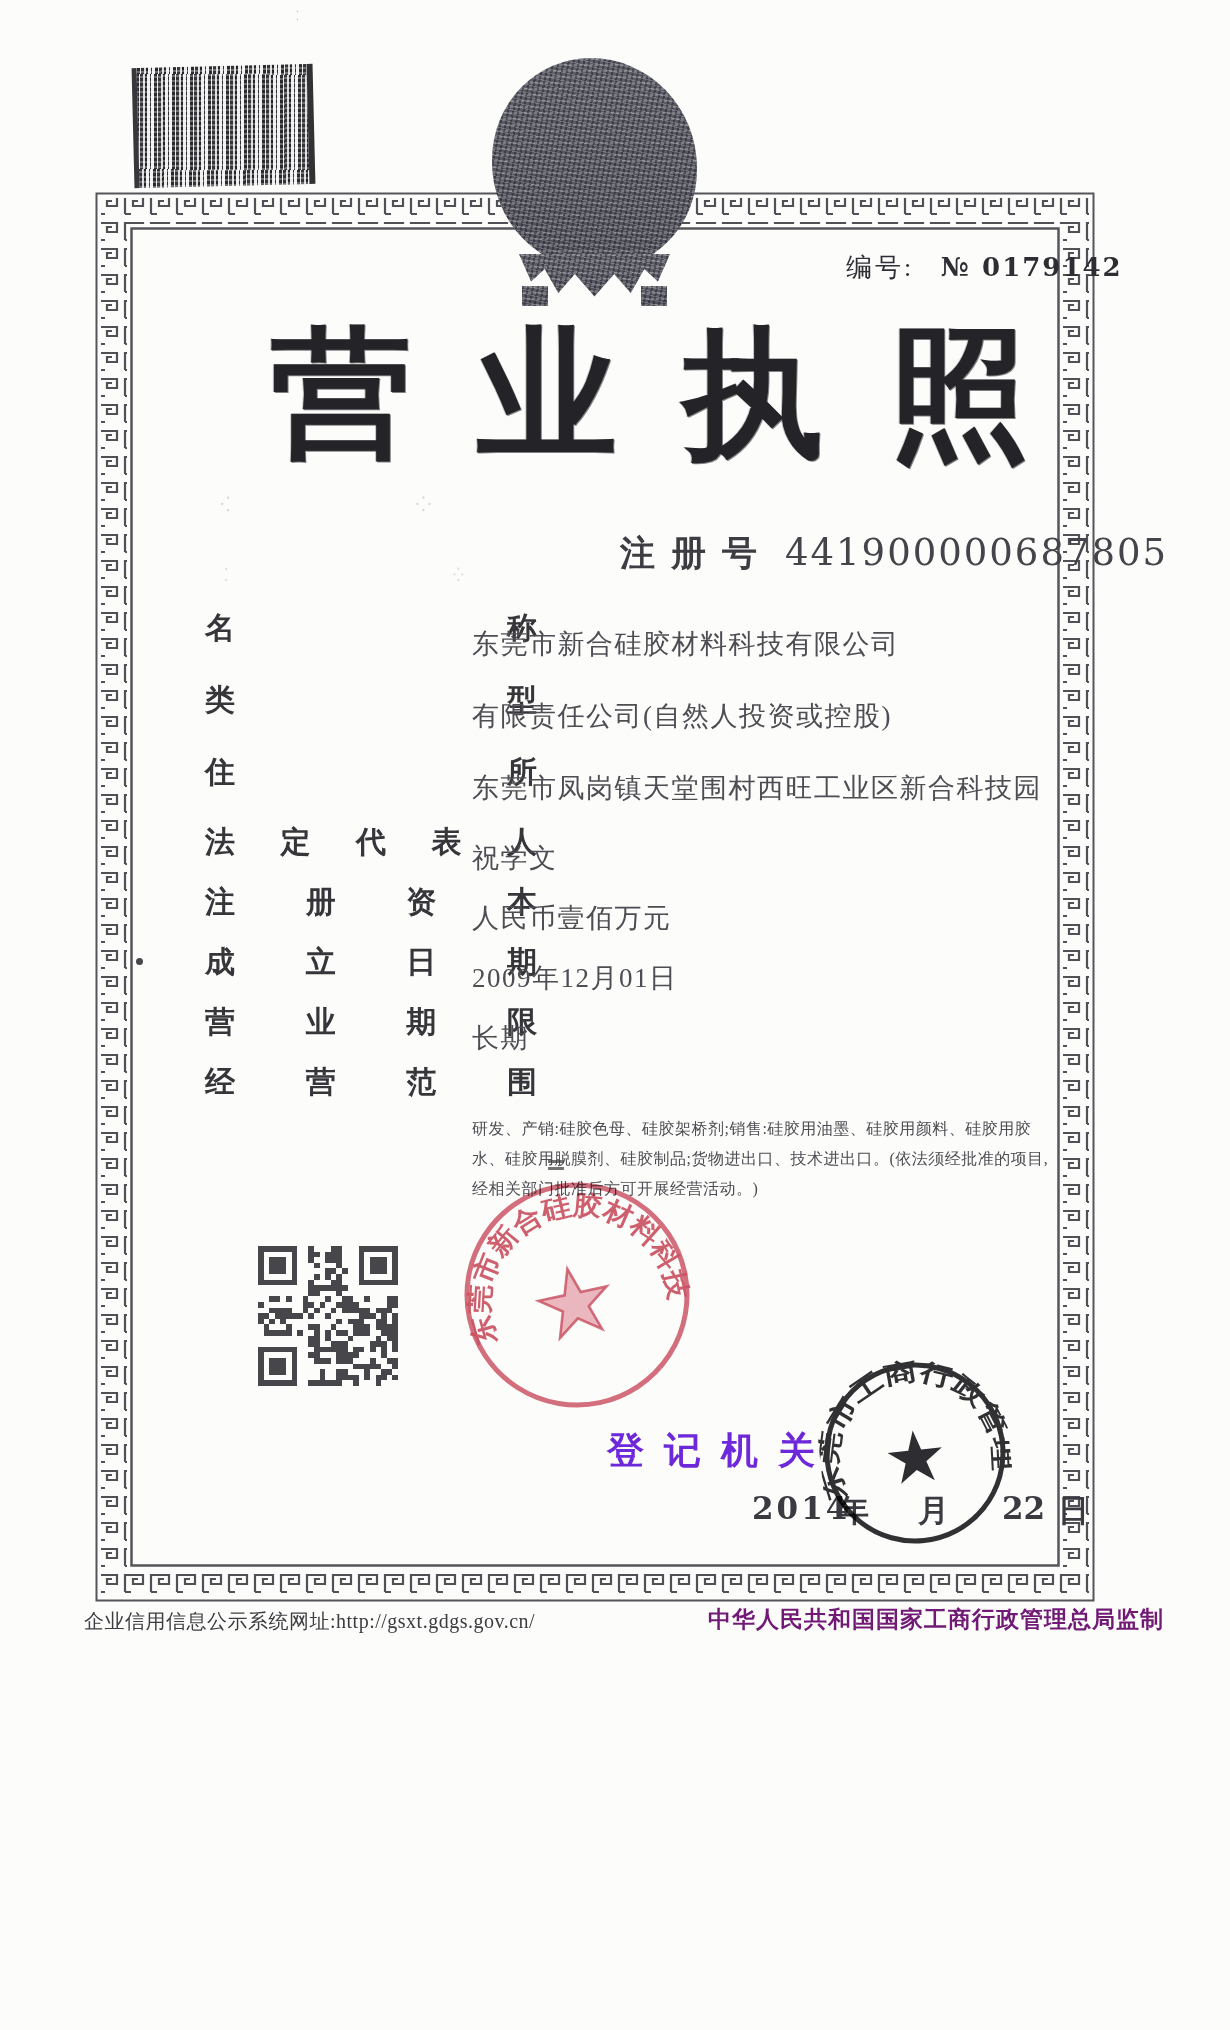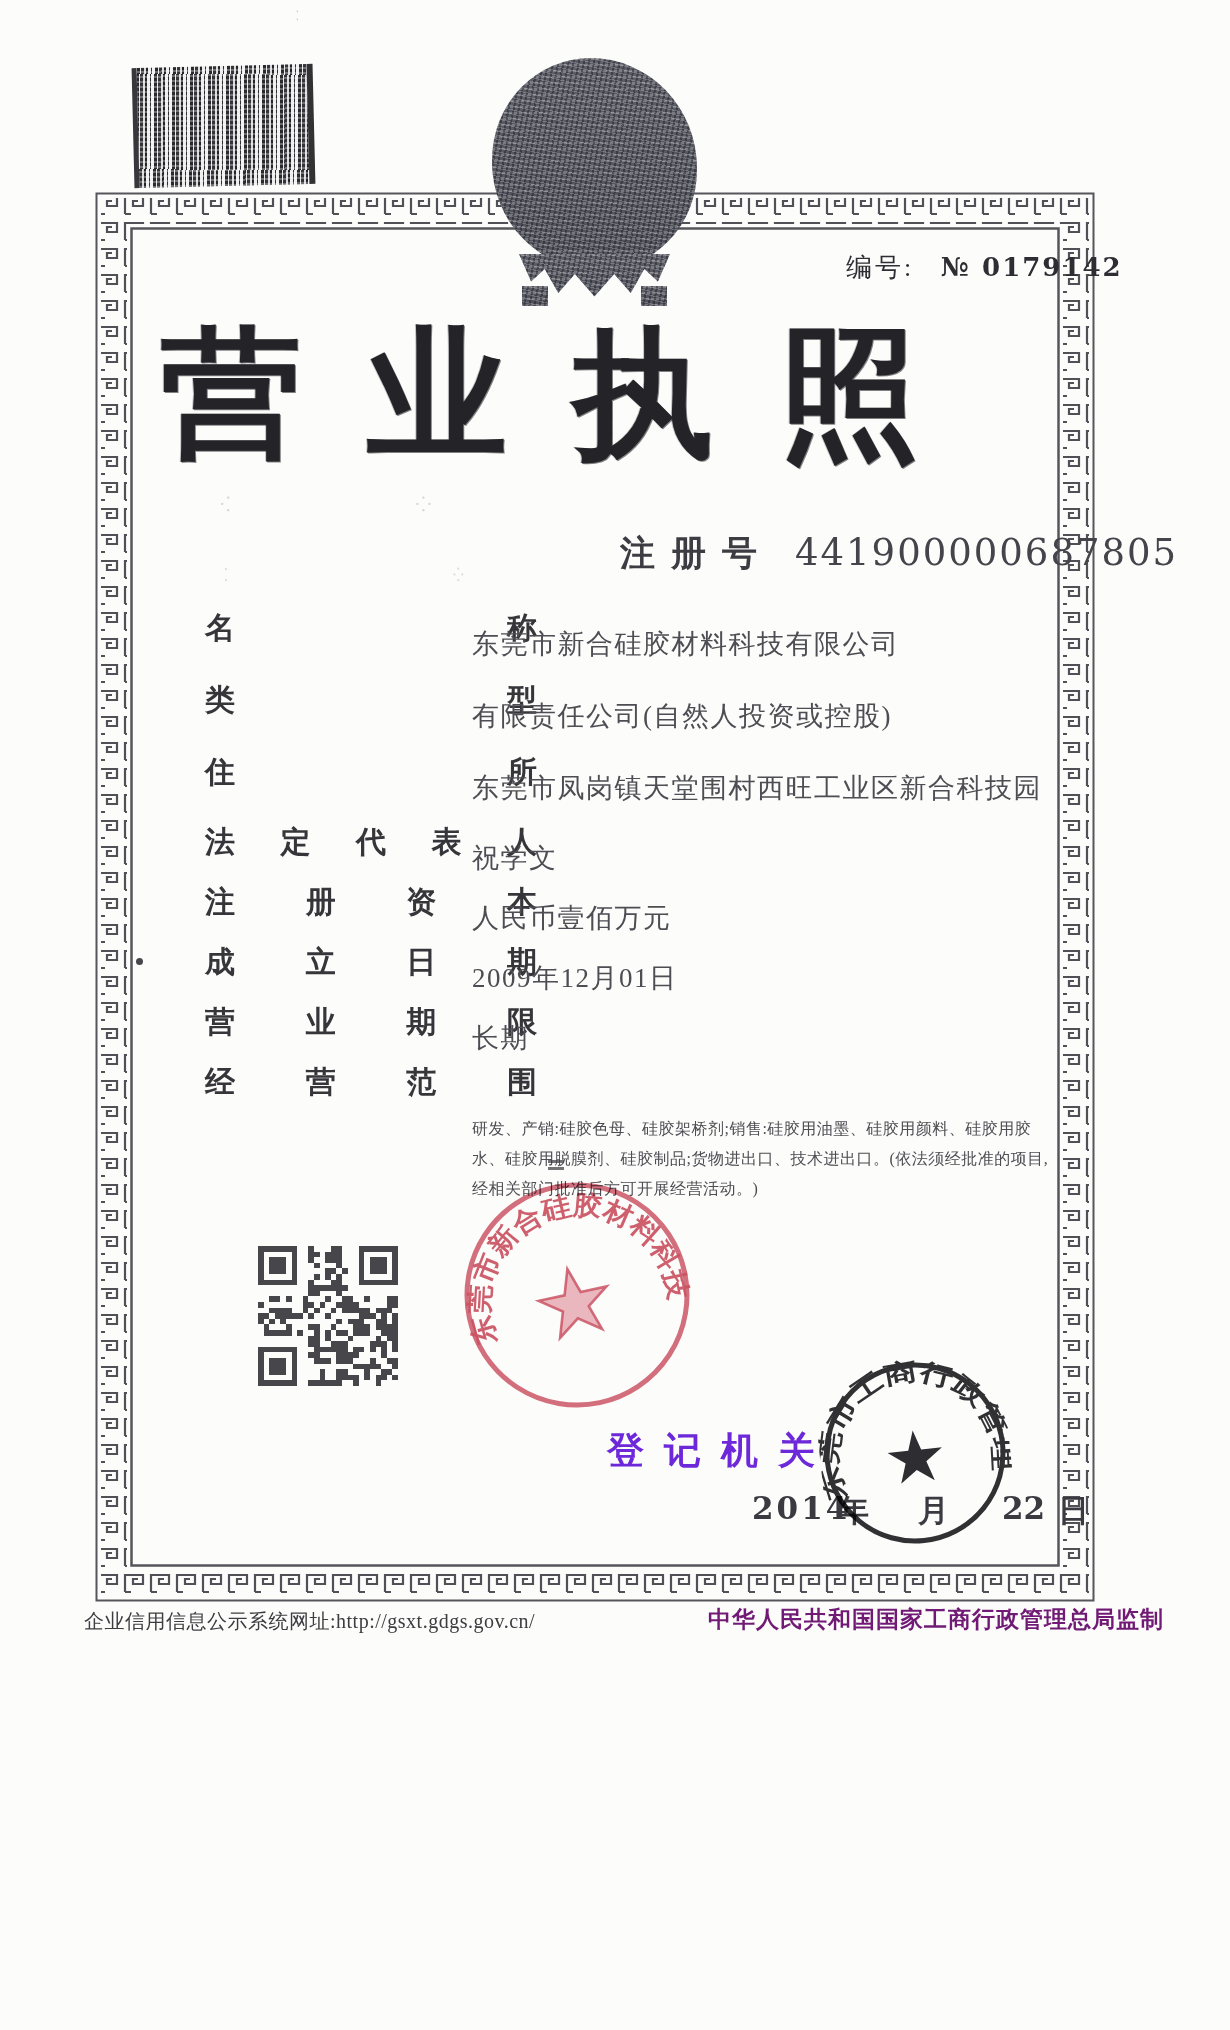--- a/index.html
+++ b/index.html
@@ -29,28 +29,28 @@
   .emblem .ribbon{position:absolute;left:27px;top:196px;width:151px;height:50px;
     clip-path:polygon(0 0,100% 0,92% 55%,83% 30%,74% 78%,63% 40%,50% 85%,37% 40%,26% 78%,17% 30%,8% 55%);}
   .emblem .foot{position:absolute;top:228px;width:26px;height:20px;}
   .emblem .foot.l{left:30px;} .emblem .foot.r{right:30px;}
 
   
   .serial{position:absolute;left:846px;top:250px;z-index:4;font-size:26px;color:#2d2d33;white-space:nowrap;}
   .serial .lab{letter-spacing:3px;}
   .serial .num{font-weight:700;letter-spacing:2px;font-family:"DejaVu Serif",serif;margin-left:20px;}
 
-  .title{position:absolute;left:95px;top:310px;width:1000px;z-index:2;text-align:left;
+  .title{position:absolute;left:95px;top:310px;width:1000px;z-index:2;text-align:right;
     font-family:"Liberation Sans","DejaVu Sans",sans-serif;font-weight:900;font-size:140px;line-height:1.2;
     letter-spacing:66px;text-indent:66px;color:#232328;
     text-shadow:1px 1px 0 rgba(25,25,30,.55), -1px 0 0 rgba(25,25,30,.25);}
 
   .regline{position:absolute;left:620px;top:530px;z-index:2;white-space:nowrap;}
   .regline .lab{font-size:35px;font-weight:700;letter-spacing:16px;color:#3c3c42;}
-  .regline .num{font-size:37px;letter-spacing:2px;color:#44444a;font-family:"DejaVu Serif",serif;margin-left:18px;}
+  .regline .num{font-size:37px;letter-spacing:2px;color:#44444a;font-family:"DejaVu Serif",serif;margin-left:8px;}
 
   
   .row{position:absolute;left:0;top:0;width:1230px;z-index:2;}
   .row .lbl{position:absolute;left:205px;width:332px;font-size:30px;line-height:1.08;font-weight:700;
     color:#35353a;text-align:justify;text-align-last:justify;}
   .row .val{position:absolute;left:472px;top:14px;font-size:27px;color:#4d4d53;letter-spacing:1.5px;white-space:nowrap;}
   .row.scope .val{top:0;width:584px;font-size:16px;line-height:30px;letter-spacing:.5px;white-space:normal;margin-top:48px;}
 
   
   .qr{position:absolute;left:258px;top:1246px;width:140px;height:140px;z-index:2;opacity:.88;}

